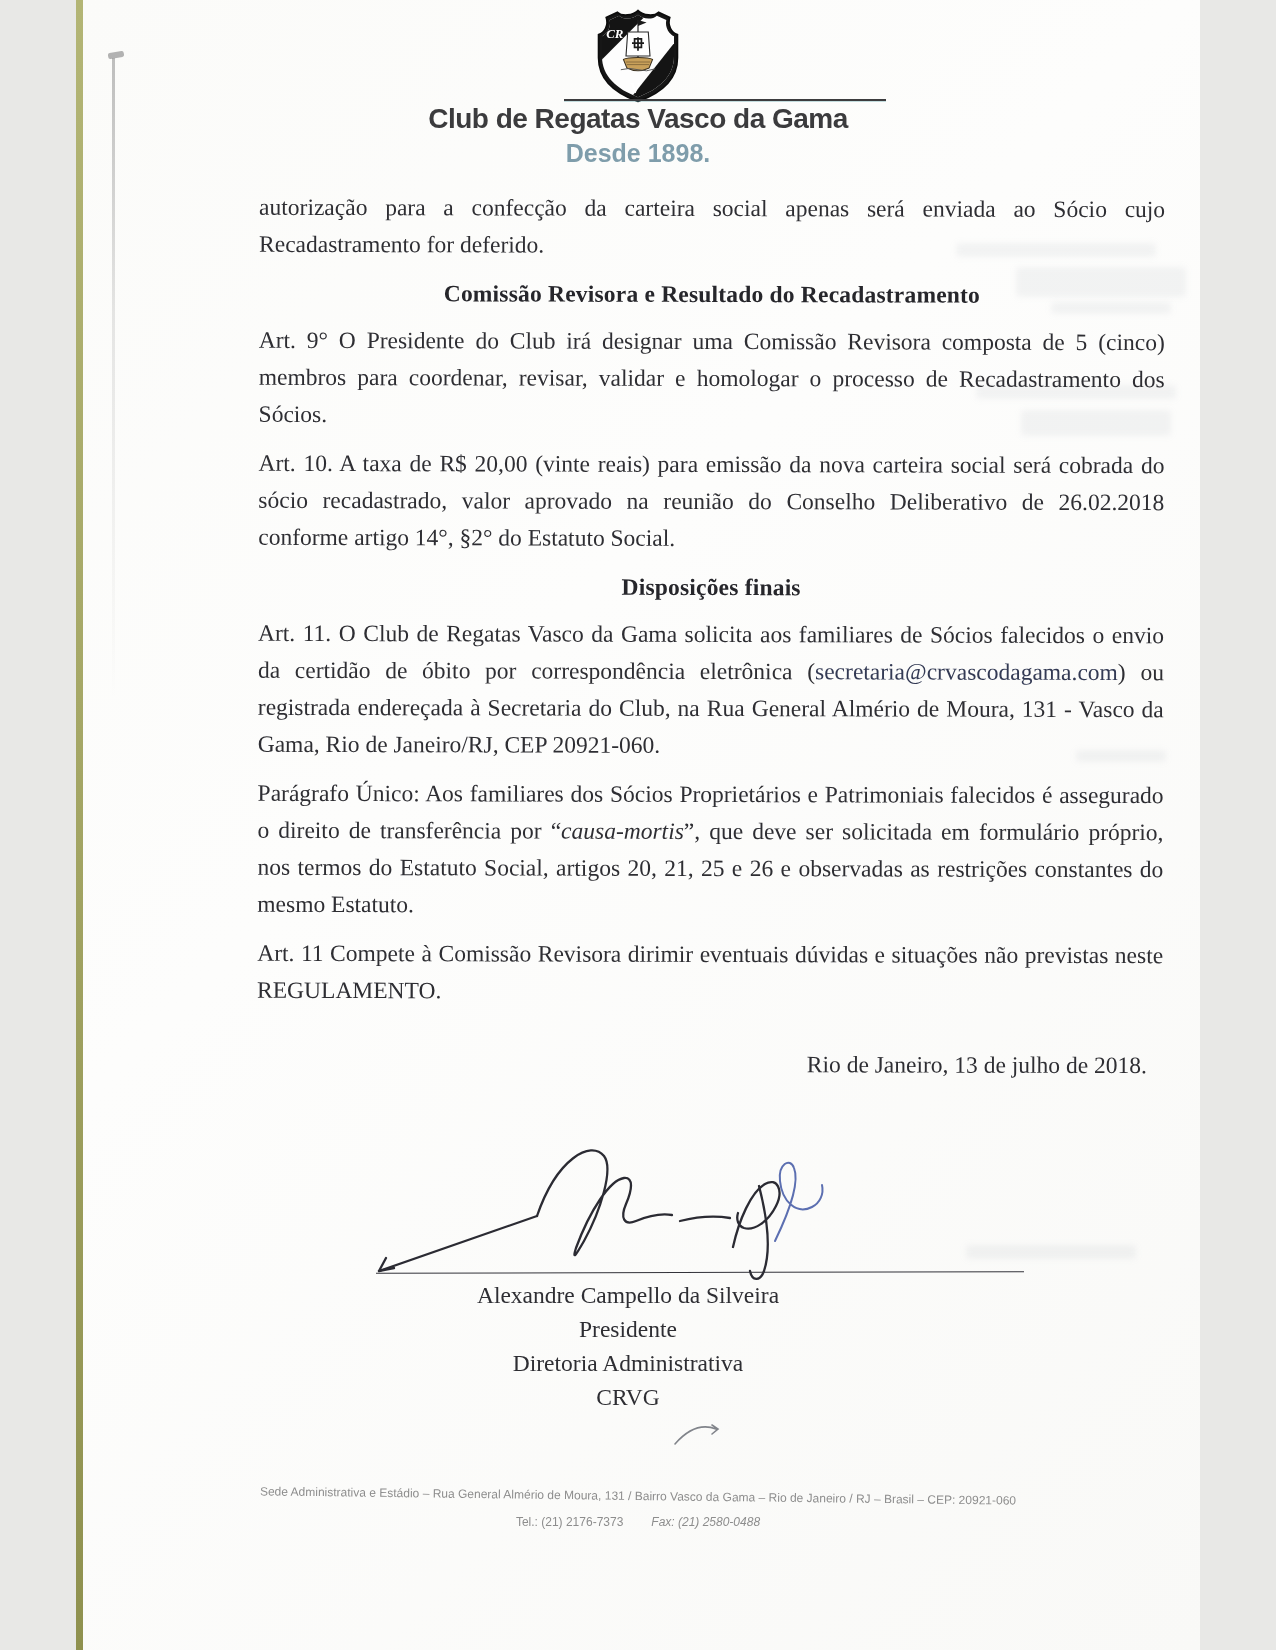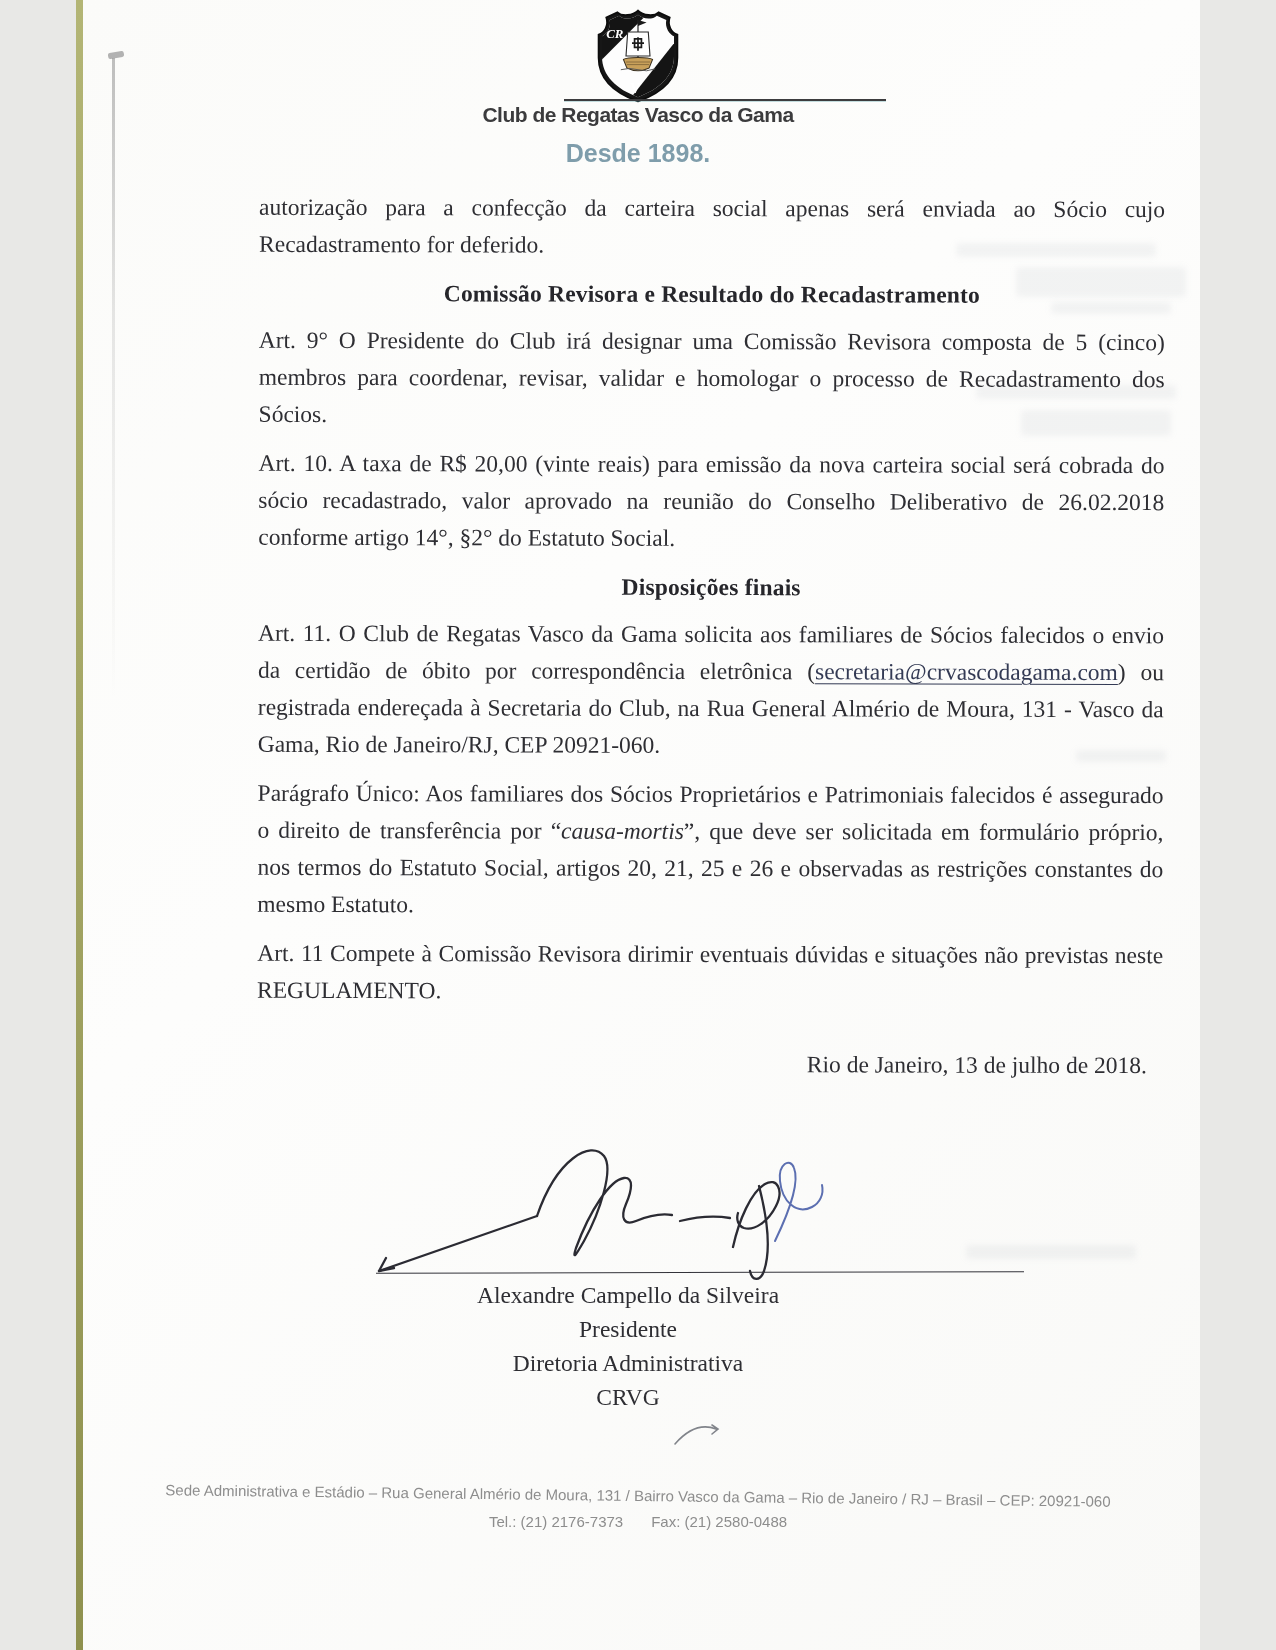--- a/index.html
+++ b/index.html
@@ -26,63 +26,63 @@
     background: rgba(130,130,130,.6); transform: rotate(-10deg); border-radius:2px;
   }
   .ghost { position:absolute; background: rgba(130,140,160,.09); filter: blur(3px); border-radius:4px; pointer-events:none; }
 
   
   .crest { position:absolute; left:50%; top:8px; transform:translateX(-50%); width:86px; height:96px; }
   .divider { position:absolute; left:488px; top:99px; width:322px; height:2px; background:#3c3c3e;
              box-shadow: 0 1px 0 rgba(90,160,170,.35); }
   .club-name {
     position:absolute; top:103px; left:0; right:0; text-align:center;
-    font-family:"Liberation Sans", sans-serif; font-weight:700; font-size:21px;
+    font-family:"Liberation Sans", sans-serif; font-weight:700; font-size:28px;
     letter-spacing:-0.5px; color:#3b3b3d;
   }
   .tagline {
     position:absolute; top:139px; left:0; right:0; text-align:center;
     font-family:"Liberation Sans", sans-serif; font-weight:700; font-size:25px;
     color:#7f9dab;
   }
 
   
   .doc-body {
     position:absolute; top:190px; left:182px; width:906px;
     font-size:23.5px; line-height:37px; text-align:justify;
     transform: rotate(0.15deg);
   }
   .doc-body p { margin:0 0 12px 0; }
   .doc-body h2 {
     margin:8px 0 10px 0; font-size:23.5px; line-height:37px;
     text-align:center; font-weight:700; color:#26262b; letter-spacing:0.2px;
   }
-  .email { text-decoration: underline; text-underline-offset:4px; text-decoration-thickness:1px; color:#333a54;margin-top:36px; }
+  .email { text-underline-offset:4px; text-decoration-thickness:1px; color:#333a54;margin-top:36px; }
   .em-it { font-style: italic; }
   .date-line { text-align:right; padding-right:16px; margin-top:36px !important; }
 
   
   .sig-svg { position:absolute; left:285px; top:1128px; }
   .sig-line { position:absolute; left:300px; top:1272px; width:648px; height:0;
               border-top:1.6px solid #33333a; transform:rotate(-0.15deg); }
   .sig-block {
     position:absolute; top:1278px; left:0; right:0; text-align:center;
     transform: translateX(-10px);
     font-size:23.5px; line-height:34px; color:#2e2e33;
   }
   .pen-mark { position:absolute; left:595px; top:1420px; }
 
   
   .footer {
     position:absolute; left:0; right:0; top:1483px; text-align:center;
-    font-family:"Liberation Sans", sans-serif; color:#8d8d8d; font-size:15px; line-height:26px;
+    font-family:"Liberation Sans", sans-serif; color:#8d8d8d; font-size:12px; line-height:26px;
   }
   .footer .f1 { display:block; transform:rotate(0.7deg); }
   .footer .f2 { display:block; }
-  .footer .f2 .fax { margin-left:28px; }
+  .footer .f2 .fax { margin-left:28px;font-style:italic; }
   .footer .f3 { display:block; }
 </style>
 </head>
 <body>
 
 <div class="page">
 
   <div class="scan-strip"></div>
   <div class="fold-notch"></div>
   <div class="fold-line"></div>

